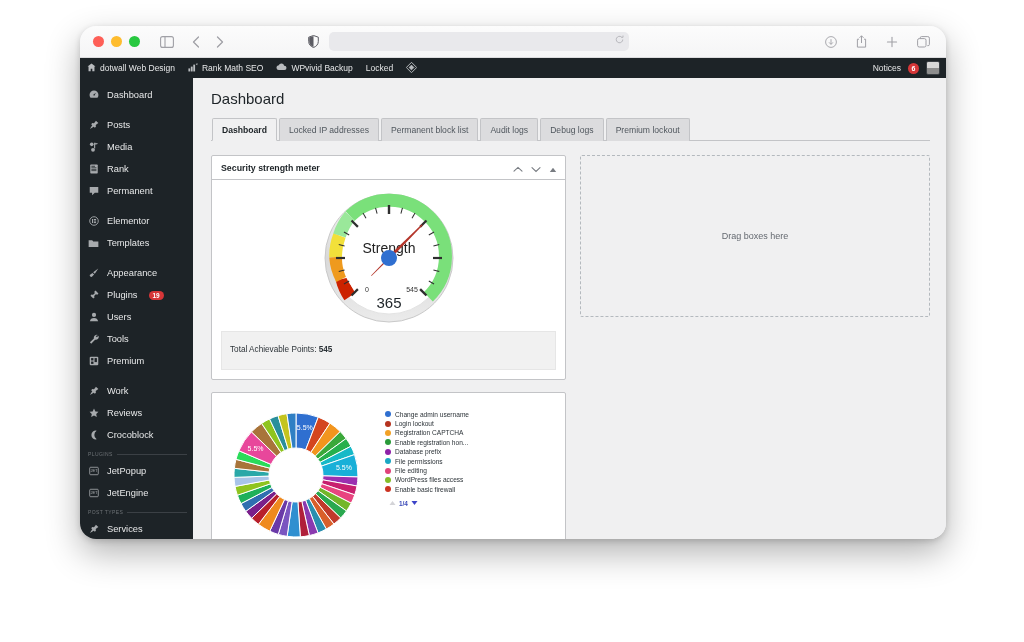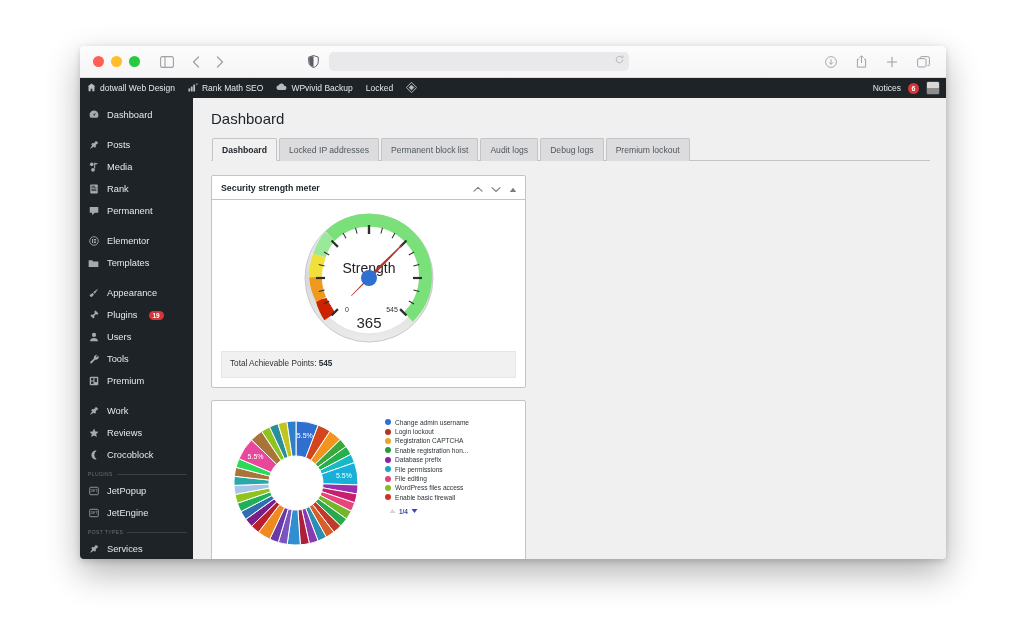--- a/index.html
+++ b/index.html
@@ -6,24 +6,24 @@
   html, body {
     width: 1024px; height: 642px;
     background: #ffffff;
     font-family: "Liberation Sans", sans-serif;
     overflow: hidden;
   }
 
   
   #browser-window {
     position: absolute;
-    left: 80px; top: 46px;
+    left: 80px; top: 26px;
     width: 866px; height: 513px;
     background: #f2f2f4;
-    border-radius: 4px;
+    border-radius: 16px;
     box-shadow: 0 14px 34px rgba(0,0,0,0.30), 0 2px 6px rgba(0,0,0,0.16);
     overflow: hidden;
   }
 
   
   #browser-toolbar {
     position: relative;
     height: 32px;
     background: linear-gradient(#fcfcfc, #f5f5f6);
     border-bottom: 1px solid #dcdcde;
@@ -151,21 +151,21 @@
   }
   .tab.active {
     background:#f0f0f1;
     color:#1d2327;
     font-weight:bold;
     border-bottom:1px solid #f0f0f1;
   }
 
   
   #dash-cols { display:flex; gap:14px; margin-top:14px; }
-  #col-left  { width: 315px; }
+  #col-left  { width: 355px; }
   #col-right { flex:1; }
 
   .postbox {
     background:#fff;
     border:1px solid #c3c4c7;
     border-radius:2px;
     margin-bottom:12px;
   }
   .postbox-header {
     display:flex; align-items:center;
@@ -177,21 +177,21 @@
   .postbox-actions { margin-left:auto; display:flex; align-items:center; gap:8px; color:#787c82; }
   .postbox-body { padding: 8px 9px 9px 9px; }
 
   
   #gauge-wrap { display:flex; justify-content:center; padding: 3px 0 2px 0; }
   #score-footer {
     background:#f1f1f1;
     border:1px solid #e6e6e6;
     font-size:8.2px;
     color:#2c3338;
-    padding: 6px 8px;
+    padding: 12px 8px;
     line-height: 1.55;
     margin-top: 4px;
   }
   #score-footer b { font-weight:bold; }
 
   
   #donut-row { display:flex; align-items:flex-start; gap:6px; padding-top:4px; }
   #donut-wrap { flex-shrink:0; }
   #legend { padding-top:6px; flex:1; }
   .legend-item { display:flex; align-items:center; gap:4px; margin-bottom:2.4px; font-size:6.6px; color:#2c3338; }
@@ -769,18 +769,23 @@
                             <polygon points="0.6,0.6 7.4,0.6 4,5.4"></polygon>
                           </svg>
                       </span>
                     </div>
                   </div>
                 </div>
               </div>
             </section>
           </div>
 
+          <div id="col-right">
+            <div id="drop-zone">
+              <span>Drag boxes here</span>
+            </div>
+          </div>
 
         </div>
       </div>
     </main>
   </div>
 </div>
 
 </body></html>

